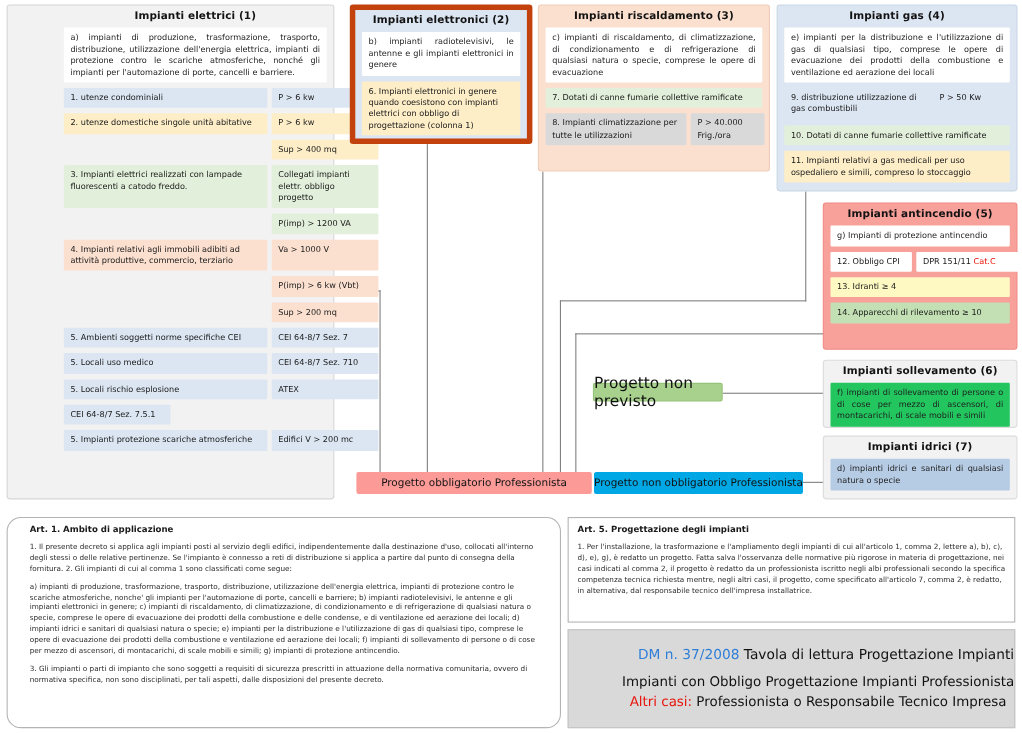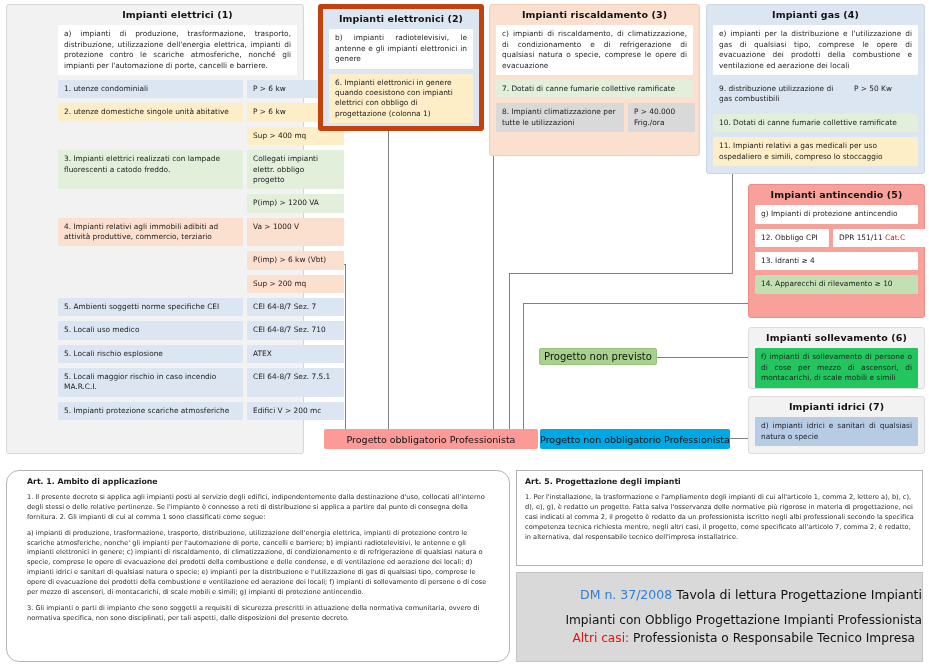--- a/index.html
+++ b/index.html
@@ -31,38 +31,38 @@
   .cellL{flex:0 0 auto;}
   .cellR{flex:0 0 auto;}
 
   
   .bg-blue{background:#dce6f2;}
   .bg-yellow{background:#fdeec8;}
   .bg-green{background:#e2efda;}
   .bg-peach{background:#fbe0d0;}
   .bg-grey{background:#d9d9d9;}
   .bg-white{background:#ffffff;}
-  .bg-softyellow{background:#ffffff;}
+  .bg-softyellow{background:#fef9c3;}
   .bg-softgreen{background:#c3e0b4;}
 
   
   #col-elettrici{left:6px;top:4px;width:298px;height:450px;background:#f2f2f2;border:1px solid #d6d6d6;padding-left:45px;}
   #col-elettronici{left:318px;top:4px;width:166px;height:127px;background:#dce6f2;border:5px solid #c2410c;}
   #col-riscaldamento{left:489px;top:4px;width:211px;height:152px;background:#fbe0d0;border:1px solid #f0cdb6;}
   #col-gas{left:706px;top:4px;width:219px;height:170px;background:#dce6f2;border:1px solid #c8d6e5;}
   #col-antincendio{left:748px;top:184px;width:177px;height:134px;background:#f8a09a;border:1px solid #f08b84;}
   #col-sollevamento{left:748px;top:327px;width:177px;height:62px;background:#f2f2f2;border:1px solid #dcdcdc;}
   #col-idrici{left:748px;top:396px;width:177px;height:58px;background:#f2f2f2;border:1px solid #dcdcdc;}
 
   
   .bar{position:absolute;box-sizing:border-box;display:flex;align-items:center;
        justify-content:center;font-size:9.5px;border-radius:2px;color:#111;}
   #bar-obbligatorio{left:324px;top:429px;width:214px;height:20px;background:#fb9a97;}
   #bar-non-obbligatorio{left:540px;top:429px;width:190px;height:20px;background:#00a7e5;color:#111;}
-  #bar-non-previsto{left:539px;top:348px;width:118px;height:17px;background:#a9d18e;font-size:10px;border:1px solid #95c379;}
+  #bar-non-previsto{left:539px;top:348px;width:118px;height:17px;background:#a9d18e;font-size:14px;border:1px solid #95c379;}
 
   
   .ln{position:absolute;background:#808080;}
   .lnv{width:1px;}
   .lnh{height:1px;}
 
   
   .panel{position:absolute;box-sizing:border-box;background:#ffffff;border:1px solid #b4b4b4;}
   #panel-art1{left:6px;top:470px;width:504px;height:192px;padding:6px 20px;border-radius:13px;}
   #panel-art5{left:516px;top:470px;width:407px;height:96px;padding:6px 8px;}
@@ -158,21 +158,20 @@
       <div class="cell cellL bg-blue" style="width:185px;">5.  Locali  uso medico</div>
       <div class="cell cellR bg-blue" style="width:97px;">CEI 64-8/7  Sez. 710</div>
     </div>
 
     <div class="row">
       <div class="cell cellL bg-blue" style="width:185px;">5. Locali rischio esplosione</div>
       <div class="cell cellR bg-blue" style="width:97px;">ATEX</div>
     </div>
 
     <div class="row">
-      <div class="cell cellL bg-blue" style="width:185px;">5. Locali maggior  rischio in caso incendio MA.R.C.I.</div>
       <div class="cell cellR bg-blue" style="width:97px;">CEI 64-8/7  Sez. 7.5.1</div>
     </div>
 
     <div class="row">
       <div class="cell cellL bg-blue" style="width:185px;">5.  Impianti protezione scariche atmosferiche</div>
       <div class="cell cellR bg-blue" style="width:97px;">Edifici V &gt; 200 mc</div>
     </div>
   </div>
 
   <div class="col" id="col-elettronici">

